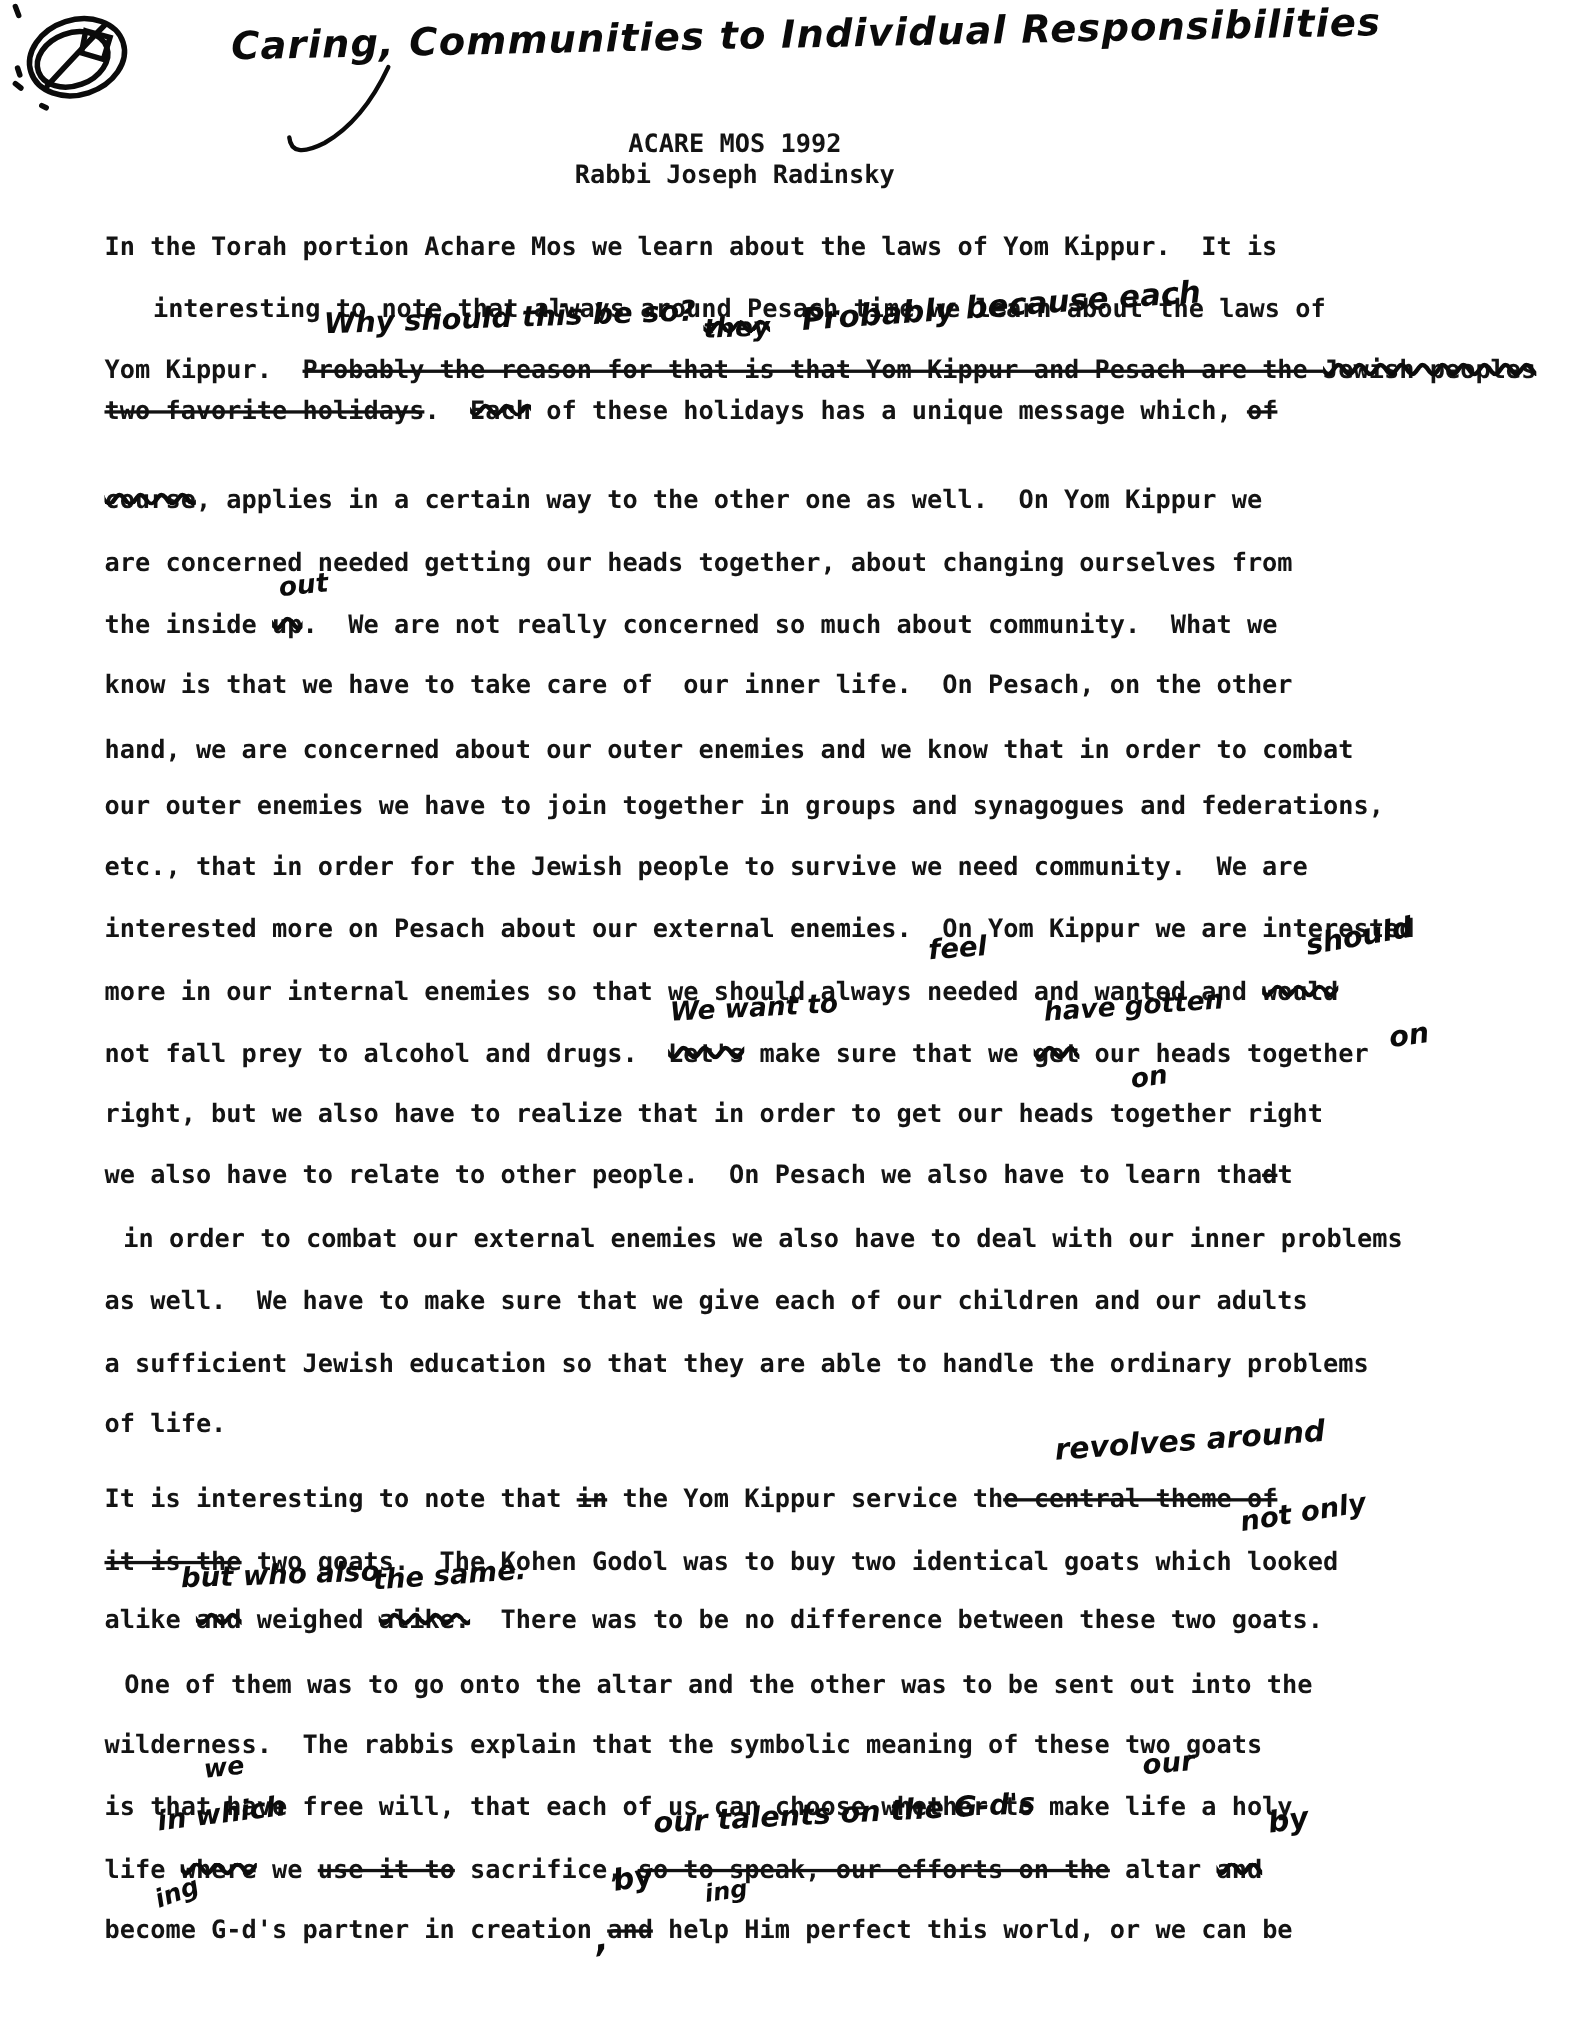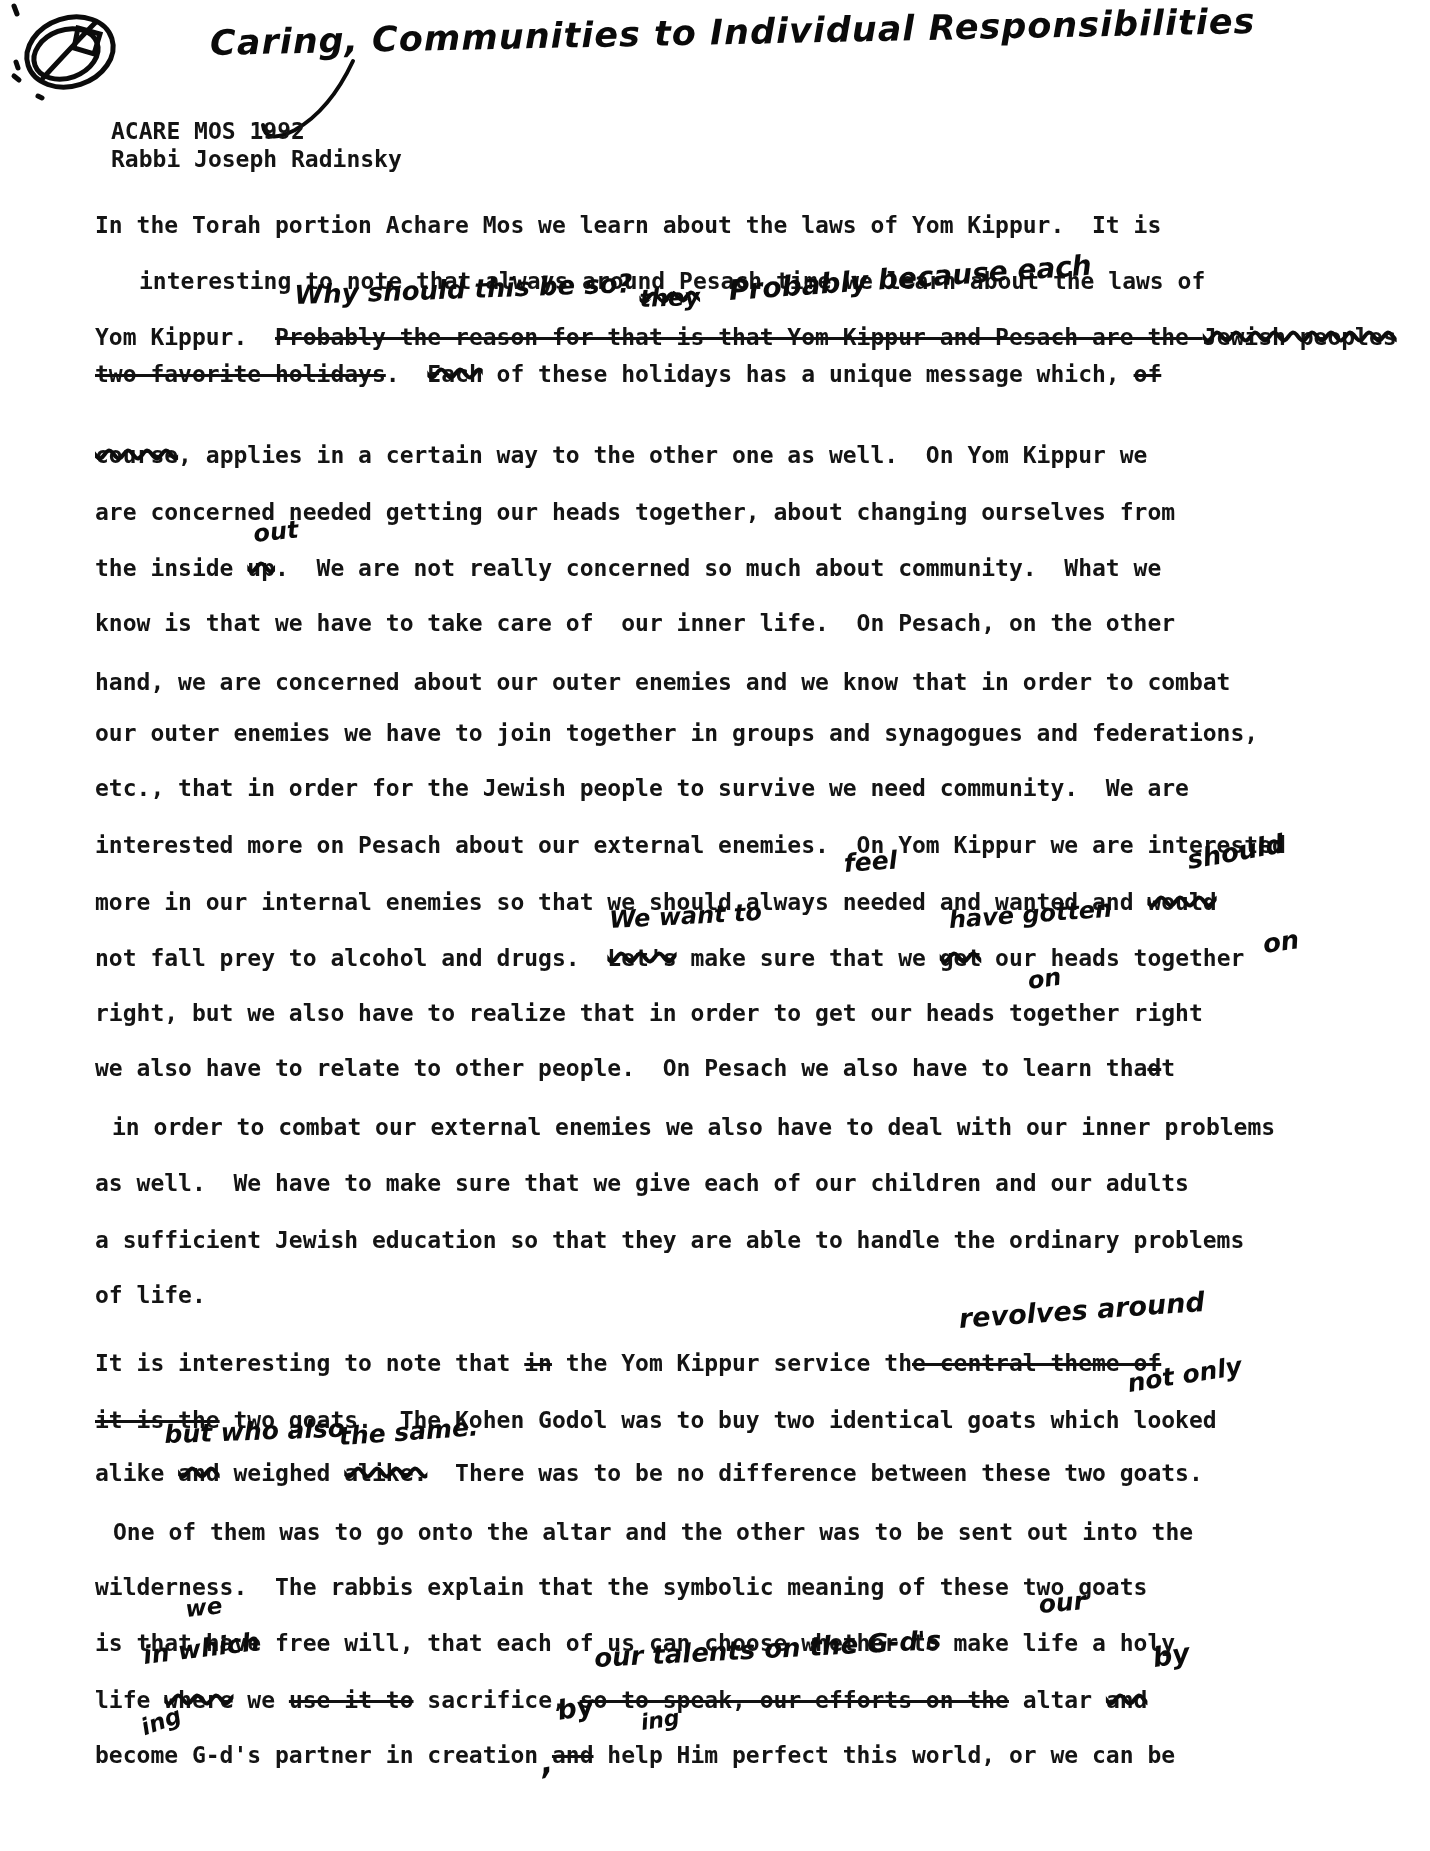--- a/index.html
+++ b/index.html
@@ -10,21 +10,21 @@
         letter-spacing:0px;line-height:30px;}
   .seg{white-space:pre;}
   .seg.struck{text-decoration:line-through;text-decoration-thickness:3px;text-decoration-color:#111;}
   .seg.scribbled{text-decoration:line-through;text-decoration-style:wavy;
         text-decoration-thickness:3.5px;text-decoration-color:#0c0c0c;}
   
   .hw{position:absolute;font-family:"DejaVu Sans",sans-serif;font-style:italic;font-weight:700;
       white-space:pre;color:#0b0b0b;transform-origin:left bottom;}
   .hw.scribbled{text-decoration:line-through;text-decoration-style:wavy;
       text-decoration-thickness:4px;}
-  .heading{position:absolute;left:111px;width:1150px;font-size:23px;
+  .heading{position:absolute;left:93px;width:1150px;text-align:center;font-size:23px;
       font-weight:600;white-space:pre;}
   #hw-title{position:absolute;left:210px;top:12px;font-family:"DejaVu Sans",sans-serif;
       font-style:italic;font-weight:700;font-size:35px;letter-spacing:1px;color:#0a0a0a;
       transform:rotate(-1.2deg);white-space:pre;}
   .svg-mark{position:absolute;}
 </style>
 </head>
 <body>
 
 <div id="page">

